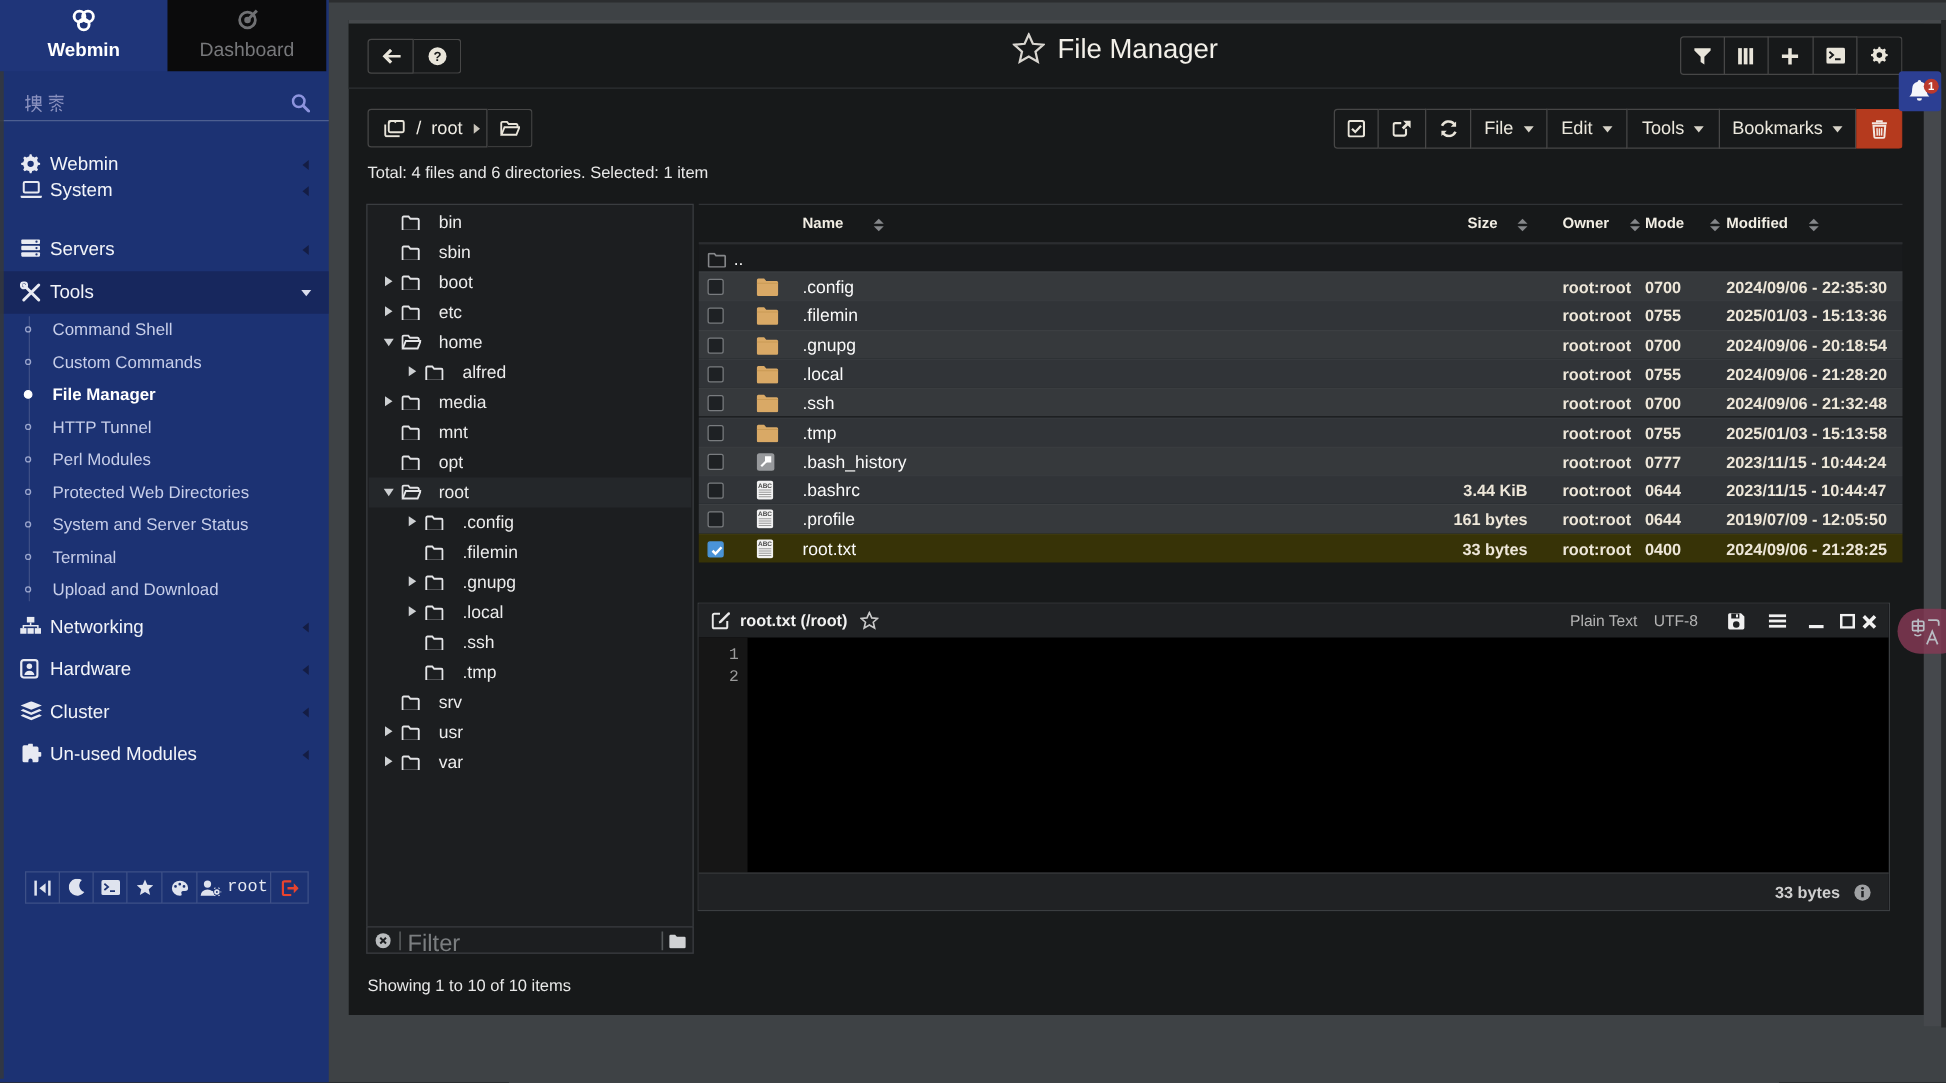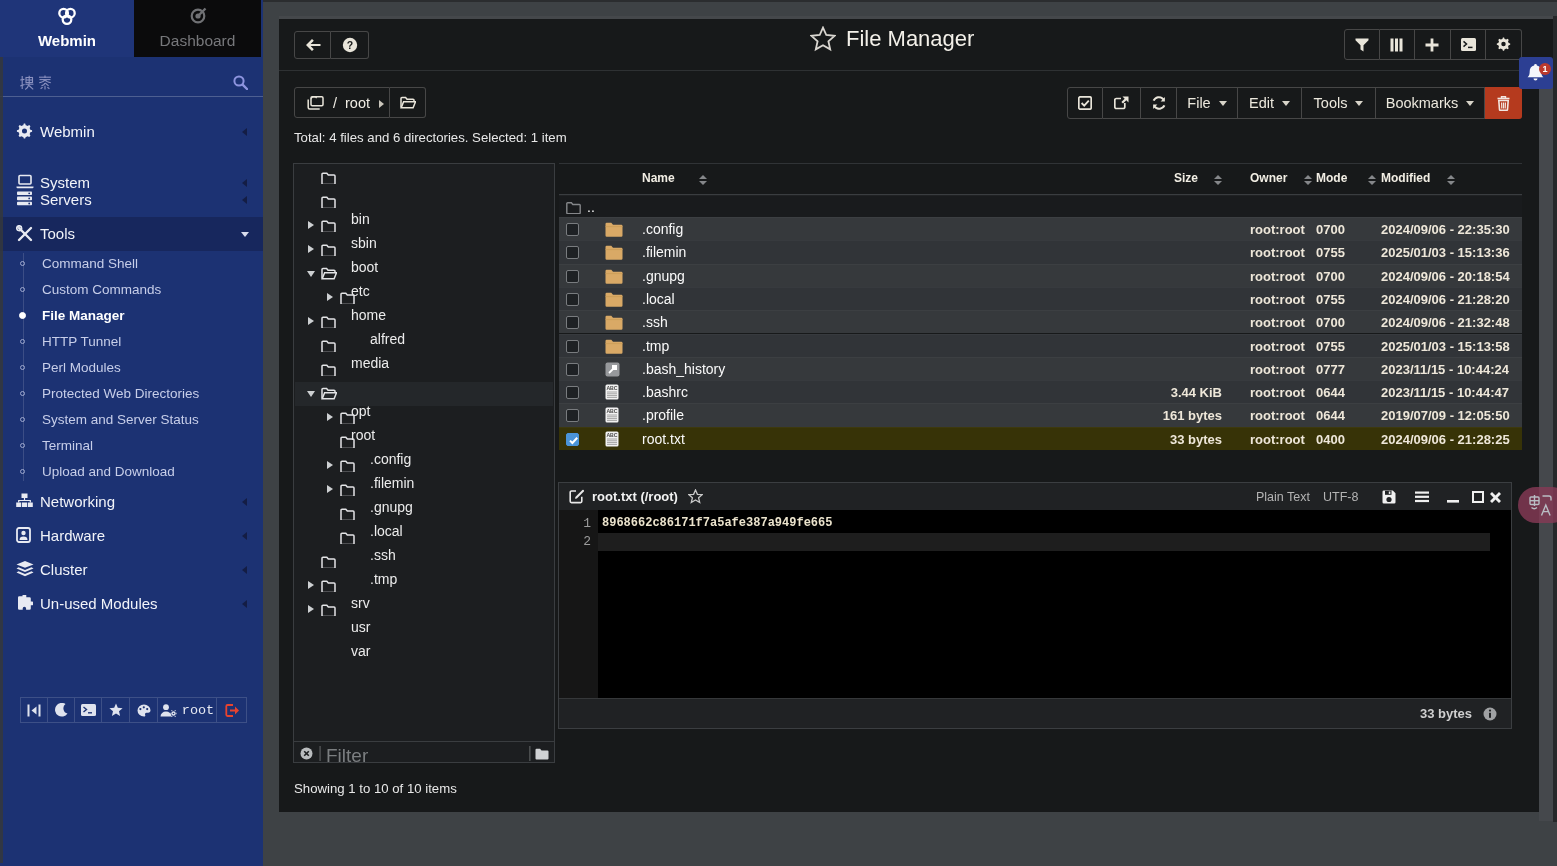--- a/index.html
+++ b/index.html
@@ -33,21 +33,21 @@
 .btn { height:100%; border:1px solid #474747; border-left:none; display:flex; align-items:center; justify-content:center; color:#ece8dd; font-size:14.5px; }
 .btn.fst { border-left:1px solid #474747; border-radius:3px 0 0 3px; }
 .btn.lst { border-radius:0 3px 3px 0; }
 #title { position:absolute; left:810px; top:26px; color:#f3f0e9; font-size:22px; display:flex; align-items:center; z-index:2; }
 #bell { position:absolute; left:1519px; top:57px; width:34px; height:32px; background:#2c3f93; border-radius:3px; z-index:5; }
 #bellbadge { position:absolute; left:20px; top:6px; width:12px; height:12px; background:#bb392d; border-radius:50%; color:#fff; font-size:9px; font-weight:700; text-align:center; line-height:12px; }
 #totalline { position:absolute; left:294px; top:130px; color:#e8e8e8; font-size:13.2px; z-index:2; }
 #showline { position:absolute; left:294px; top:781px; color:#e8e8e8; font-size:13.2px; z-index:2; }
 #tree { position:absolute; left:293px; top:163px; width:262px; height:600px; background:#1c1e20; border:1px solid #3a3d40; z-index:2; }
 .trow { position:absolute; left:1px; width:258px; height:24px; color:#ececec; font-size:14px; }
-.trow .lb { position:absolute; top:3px;margin-top:42px; }
+.trow .lb { position:absolute; top:3px; }
 .tcaret { position:absolute; top:7px; width:0; height:0; border-top:4.5px solid transparent; border-bottom:4.5px solid transparent; border-left:6px solid #cdd0d2; }
 .tcaretD { position:absolute; top:9px; width:0; height:0; border-left:4.5px solid transparent; border-right:4.5px solid transparent; border-top:6px solid #cdd0d2; }
 #filterbar { position:absolute; left:293px; top:741px; width:262px; height:22px; background:#1c1e20; border:1px solid #3a3d40; z-index:2; }
 #ftable { position:absolute; left:559px; top:163px; width:963px; z-index:2; }
 #thead { position:absolute; left:0; top:0; width:963px; height:32px; border-top:1px solid #303336; border-bottom:1px solid #3a3d40; color:#f2eee4; font-weight:700; font-size:12px; }
 .frow { position:absolute; left:0; width:963px; font-size:14px; color:#fafafa; }
 .frow .nm { position:absolute; left:83px; top:3px; }
 .cbx { position:absolute; left:7px; top:5px; width:13px; height:13px; border:1px solid #797c7f; border-radius:2px; background:#1e2124; }
 .fcell { position:absolute; top:4px; font-weight:700; color:#eee7d9; font-size:13px; }
 .sortc { display:inline-flex; flex-direction:column; margin-left:9px; }
@@ -122,21 +122,21 @@
           <line x1="9.6" y1="9.6" x2="14" y2="14" stroke="#8d94de" stroke-width="2.4" stroke-linecap="round"></line>
         </svg></div>
     </div>
     <div class="navitem" style="top:115px;">
       <span class="ic"><svg width="17" height="17" viewBox="0 0 17 17">
           <path fill="#e8eaf2" d="M8.5 0.5 L10 0.5 L10.6 2.4 A6.3 6.3 0 0 1 12.6 3.2 L14.4 2.3 L15.7 3.6 L14.8 5.4 A6.3 6.3 0 0 1 15.6 7.4 L17.5 8 L17.5 9.5 L15.6 10.1 A6.3 6.3 0 0 1 14.8 12.1 L15.7 13.9 L14.4 15.2 L12.6 14.3 A6.3 6.3 0 0 1 10.6 15.1 L10 17 L8.5 17 L7.9 15.1 A6.3 6.3 0 0 1 5.9 14.3 L4.1 15.2 L2.8 13.9 L3.7 12.1 A6.3 6.3 0 0 1 2.9 10.1 L1 9.5 L1 8 L2.9 7.4 A6.3 6.3 0 0 1 3.7 5.4 L2.8 3.6 L4.1 2.3 L5.9 3.2 A6.3 6.3 0 0 1 7.9 2.4 Z M9.25 6 A2.75 2.75 0 1 0 9.25 11.5 A2.75 2.75 0 1 0 9.25 6 Z" fill-rule="evenodd" transform="scale(0.918918918918919)"></path>
         </svg></span>
       <span class="lb">Webmin</span>
       <div class="caretL"></div>
     </div>
-    <div class="navitem" style="top:166px;">
+    <div class="navitem" style="top:136px;">
       <span class="ic"><svg width="18" height="15" viewBox="0 0 18 15">
           <rect x="3" y="1.5" width="12" height="8.5" rx="1" fill="none" stroke="#e8eaf2" stroke-width="1.6"></rect>
           <path d="M0.5 12.5 h17 v0.8 a1 1 0 0 1 -1 1 h-15 a1 1 0 0 1 -1 -1 z" fill="#e8eaf2"></path>
         </svg></span>
       <span class="lb">System</span>
       <div class="caretL"></div>
     </div>
     <div class="navitem" style="top:183px;">
       <span class="ic"><svg width="17" height="15" viewBox="0 0 17 15">
           <rect x="1" y="0.5" width="15" height="3.6" rx="0.8" fill="#e8eaf2"></rect>
@@ -768,24 +768,20 @@
           <rect x="1" y="1" width="10" height="10" fill="none" stroke="#f0f0f0" stroke-width="2"></rect>
         </svg></span>
 <span style="position:absolute;left:930px;top:8px;"><svg width="13" height="13" viewBox="0 0 13 13">
           <path d="M1 3 L3 1 L6.5 4.5 L10 1 L12 3 L8.5 6.5 L12 10 L10 12 L6.5 8.5 L3 12 L1 10 L4.5 6.5 Z" fill="#f0f0f0"></path>
         </svg></span>
 </div>
     <div id="edgutter">
       <div style="position:absolute;right:7px;top:6px;">1</div>
       <div style="position:absolute;right:7px;top:24px;">2</div>
     </div>
-    <div id="edcode">
-      <div id="activeline"></div>
-      <div style="position:absolute;left:4px;top:6px;">8968662c86171f7a5afe387a949fe665</div>
-    </div>
     <div id="edfoot">
       <span style="position:absolute;right:39px;top:7px;color:#cfcfcf;font-size:13px;font-weight:700;">33 bytes</span>
       <span style="position:absolute;right:14px;top:8px;"><svg width="14" height="14" viewBox="0 0 14 14">
           <circle cx="7" cy="7" r="6.5" fill="#9fa1a3"></circle>
           <rect x="6" y="5.8" width="2" height="5" fill="#202224"></rect>
           <circle cx="7" cy="3.6" r="1.1" fill="#202224"></circle>
         </svg></span>
     </div>
   </div>
 <div id="fab">

